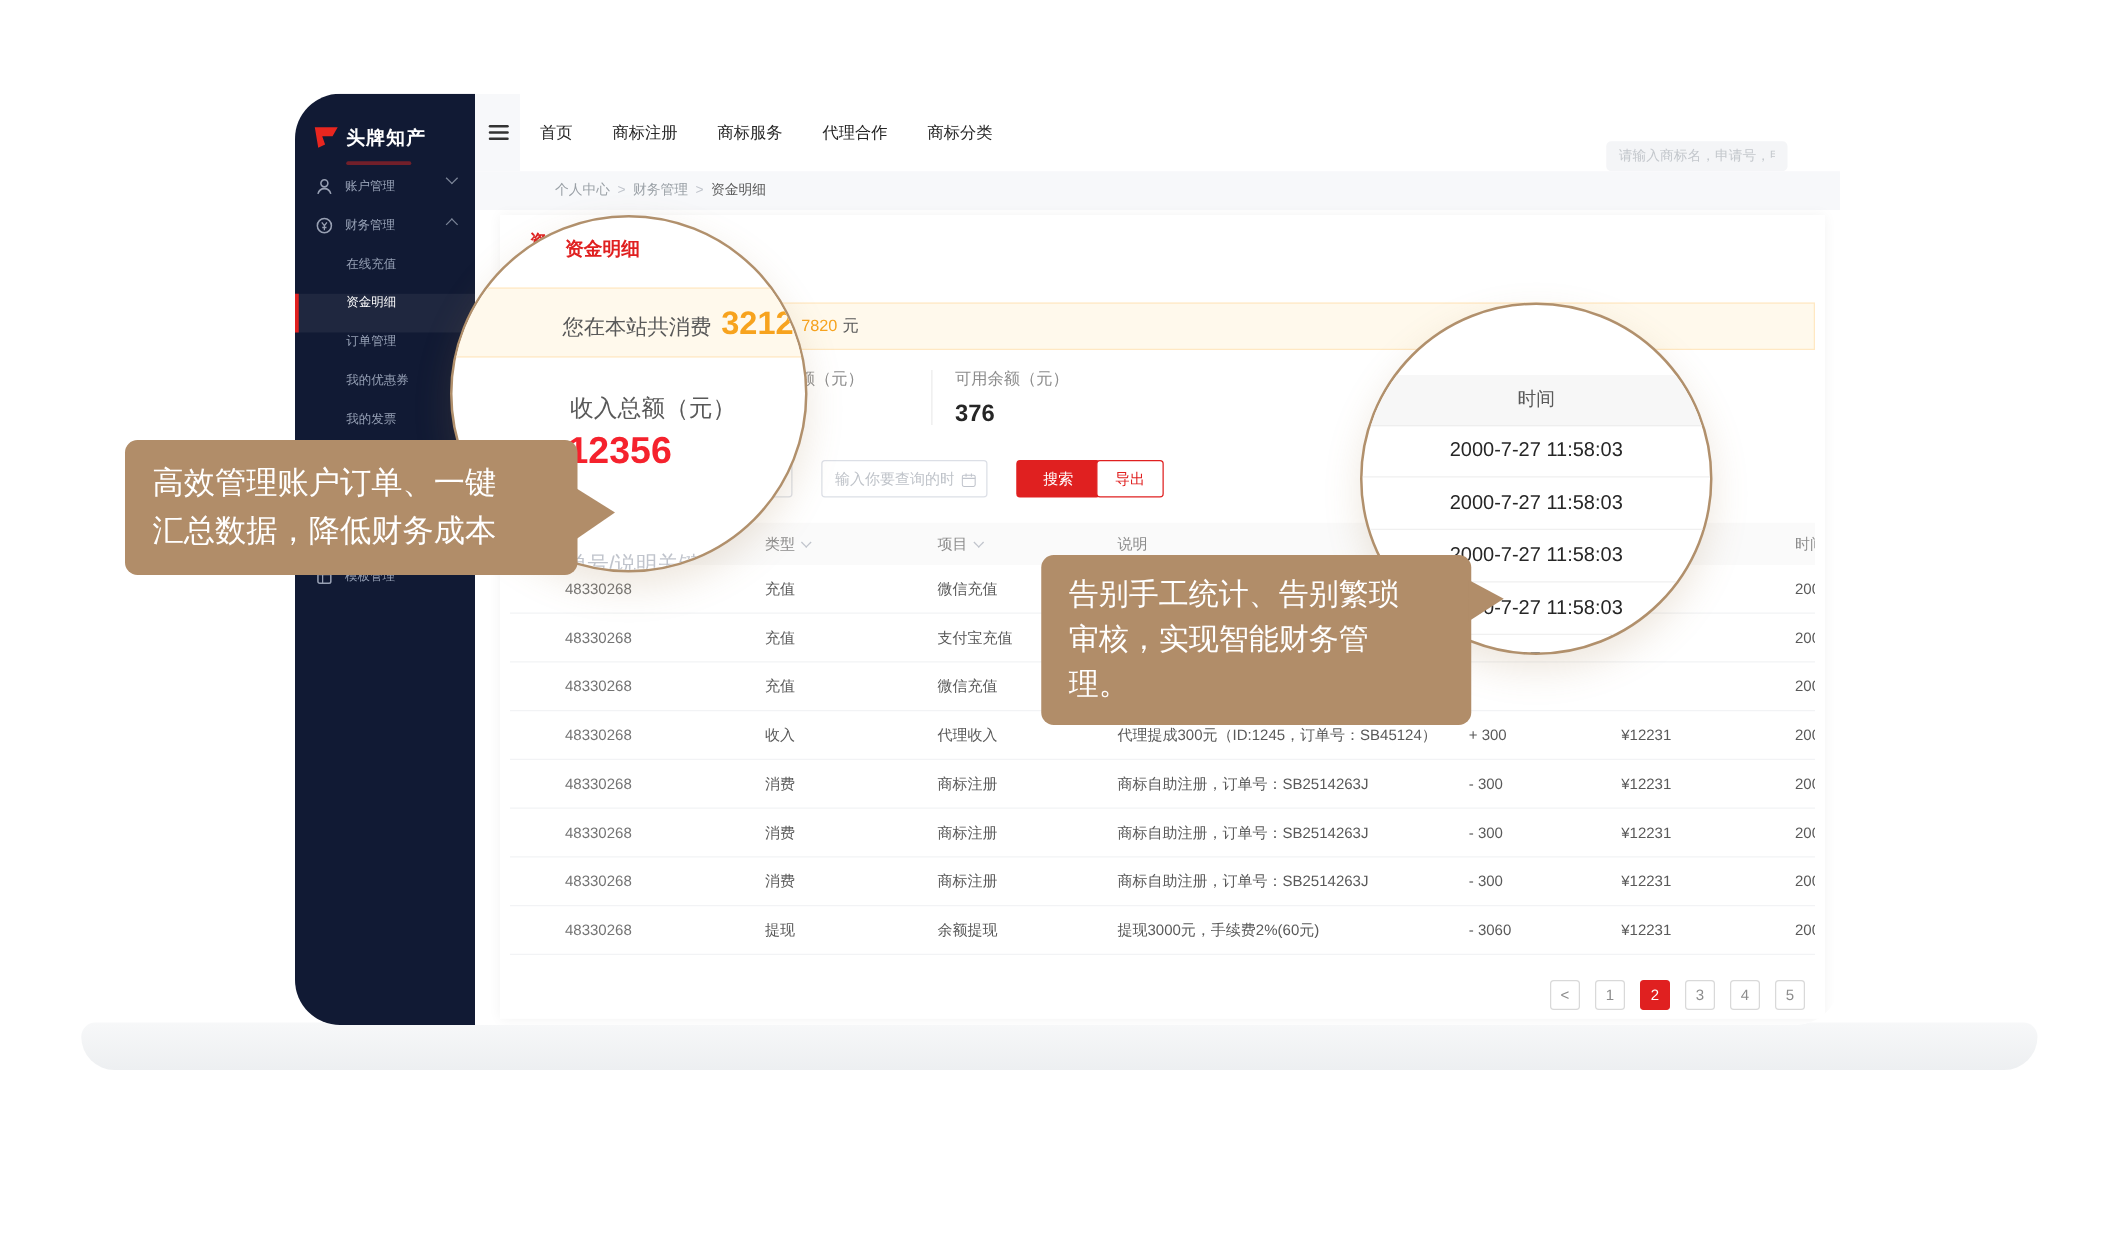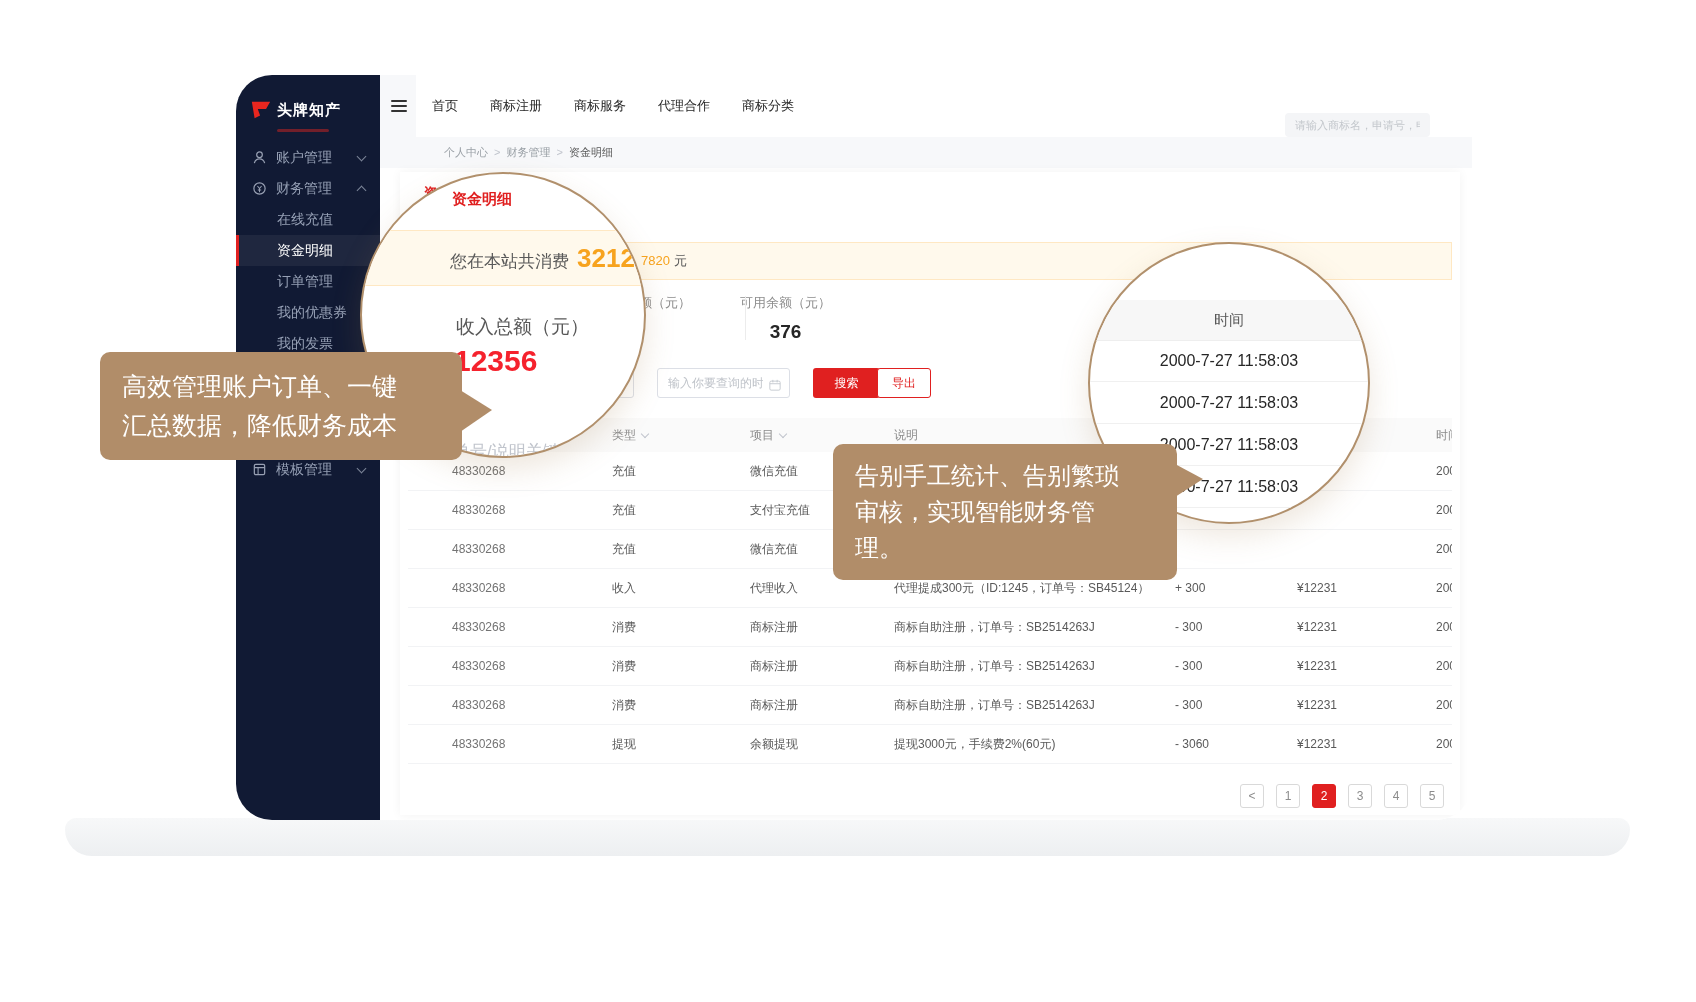--- a/index.html
+++ b/index.html
@@ -7,21 +7,21 @@
   .stage{position:absolute;inset:0;}
   
   .base{position:absolute;left:65px;top:818px;width:1565px;height:38px;background:linear-gradient(#f7f8f9,#edeff1);border-radius:12px 12px 28px 28px;}
   
   .window{position:absolute;left:236px;top:75px;width:1236px;height:745px;background:#fff;border-radius:36px;overflow:hidden;}
   
   .sidebar{position:absolute;left:0;top:0;width:144px;height:100%;background:#111a34;}
   .logo-row{display:flex;align-items:center;padding:24px 0 6px 14px;}
   .logo-text{color:#fff;font-size:15px;font-weight:bold;margin-left:5px;letter-spacing:1px;}
   .logo-sub{height:3px;width:52px;background:rgba(232,38,31,.45);margin:2px 0 10px 41px;border-radius:2px;}
-  .side-item{position:relative;height:31px;display:flex;align-items:center;color:#96a0b5;font-size:14px;cursor:pointer;}
+  .side-item{position:relative;height:31px;display:flex;align-items:flex-start;color:#96a0b5;font-size:10px;cursor:pointer;}
   .side-item.parent{padding-left:16px;}
   .side-item.sub{padding-left:41px;}
   .side-item.gap{margin-top:95px;}
   .side-item .s-icon{width:15px;height:15px;margin-right:9px;display:inline-flex;}
   .side-item .chev{position:absolute;right:15px;width:6px;height:6px;border-left:1.5px solid #7c8598;border-bottom:1.5px solid #7c8598;}
   .chev.down{transform:rotate(-45deg);margin-top:-3px;}
   .chev.up{transform:rotate(135deg);margin-top:3px;}
   .side-item.active{background:rgba(255,255,255,.06);color:#fff;}
   .side-item.active::before{content:"";position:absolute;left:0;top:0;bottom:0;width:3px;background:#e02020;}
   
@@ -41,21 +41,21 @@
   .card{position:absolute;left:20px;top:97px;width:1060px;height:643px;background:#fff;box-shadow:0 0 10px rgba(0,0,0,.05);}
   .card-title{position:absolute;left:24px;top:12px;font-size:13px;font-weight:bold;color:#e02020;}
   .banner{position:absolute;left:8px;top:70px;width:1044px;height:38px;background:#fff9ec;border:1px solid #ffe8c3;box-sizing:border-box;line-height:36px;padding-left:232px;font-size:13px;color:#595959;}
   .banner .amt{color:#f7a31e;margin-right:4px;}
   .stat{position:absolute;top:122px;}
   .stat .lbl{font-size:13px;color:#8c8c8c;}
   .stat .val{margin-top:9px;font-size:19px;font-weight:bold;color:#262626;}
   .stat.s0{left:24px;}
   .stat.s0 .val{color:#f5222d;font-size:22px;}
   .stat.s1{left:200px;}
-  .stat.s2{left:340px;text-align:center;}
+  .stat.s2{left:364px;}
   .vdiv{position:absolute;top:124px;width:1px;height:44px;background:#ececec;}
   .vdiv.d0{left:185px;}
   .vdiv.d1{left:345px;}
   .f-input{position:absolute;top:196px;height:30px;border:1px solid #dcdfe6;border-radius:3px;box-sizing:border-box;font-size:12px;color:#666;padding:0 10px;outline:none;background:#fff;}
   .f-input::placeholder{color:#bfc3c9;}
   .f-kw{left:24px;width:210px;}
   .f-time{left:257px;width:133px;padding-right:26px;}
   .cal-icon{position:absolute;left:369px;top:205px;width:12px;height:12px;}
   .btn{position:absolute;top:196px;height:30px;border-radius:3px;font-size:12px;text-align:center;line-height:30px;cursor:pointer;}
   .btn-search{left:413px;width:67px;background:#e02020;color:#fff;}

